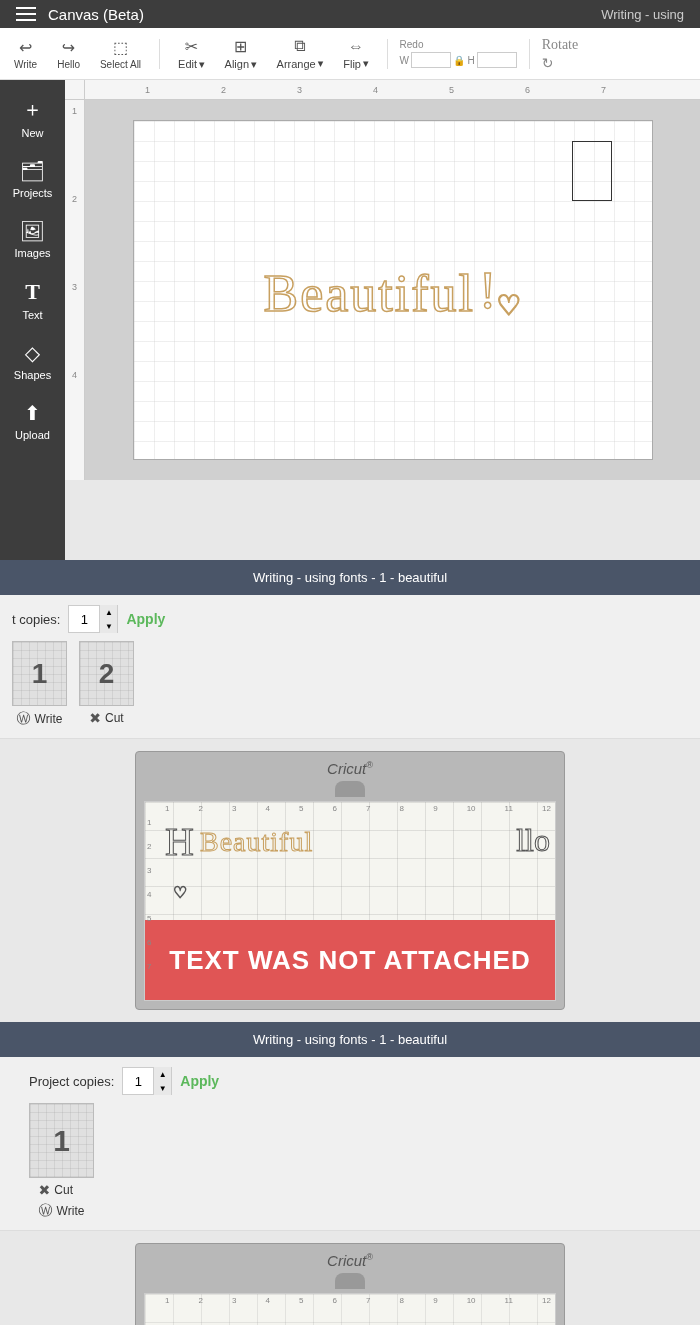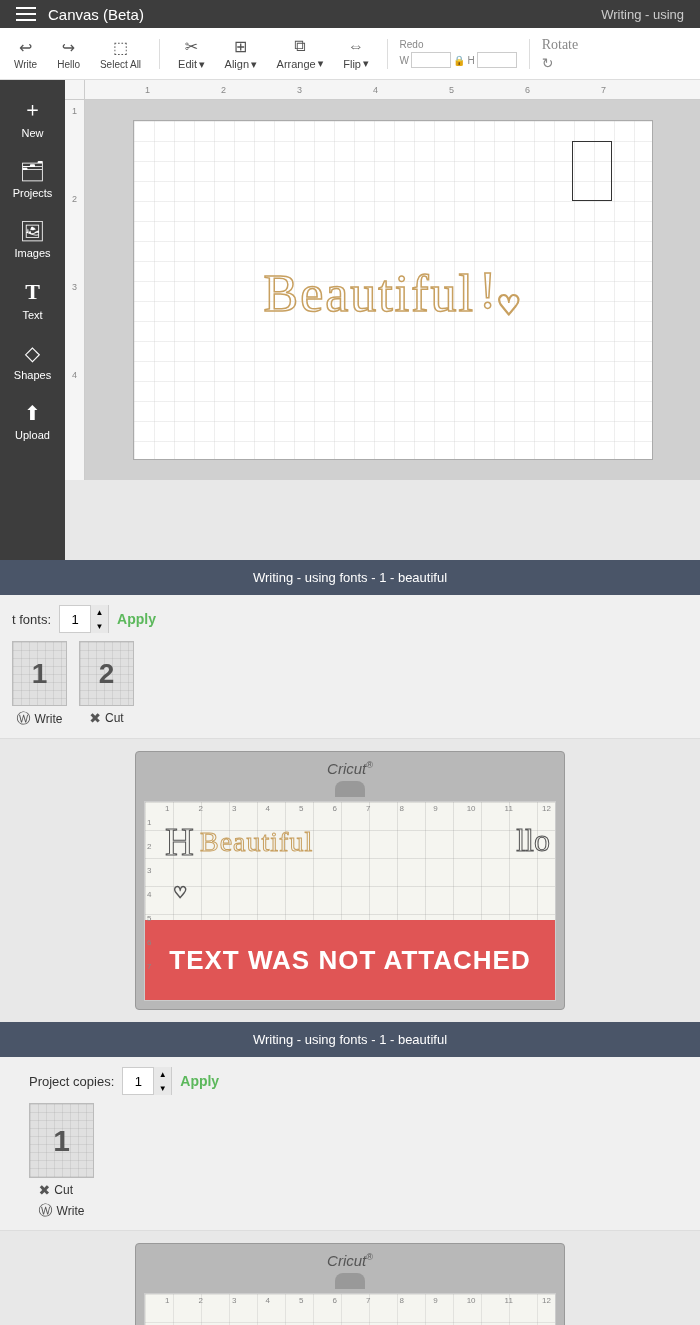--- a/index.html
+++ b/index.html
@@ -615,21 +615,21 @@
     </div>
   </div>
 </div>
 
 <div class="status-bar">
   <span>Writing - using fonts - 1 - beautiful</span>
 </div>
 
 <div class="send-section">
   <div class="copies-row">
-    <span class="copies-label">t fonts:</span>
+    <span class="copies-label">t copies:</span>
     <div class="copies-input-wrap">
       <input class="copies-input" value="1" style="">
       <div class="copies-spinners">
         <button class="spinner-btn">▲</button>
         <button class="spinner-btn">▼</button>
       </div>
     </div>
     <button class="apply-btn">Apply</button>
   </div>
 

